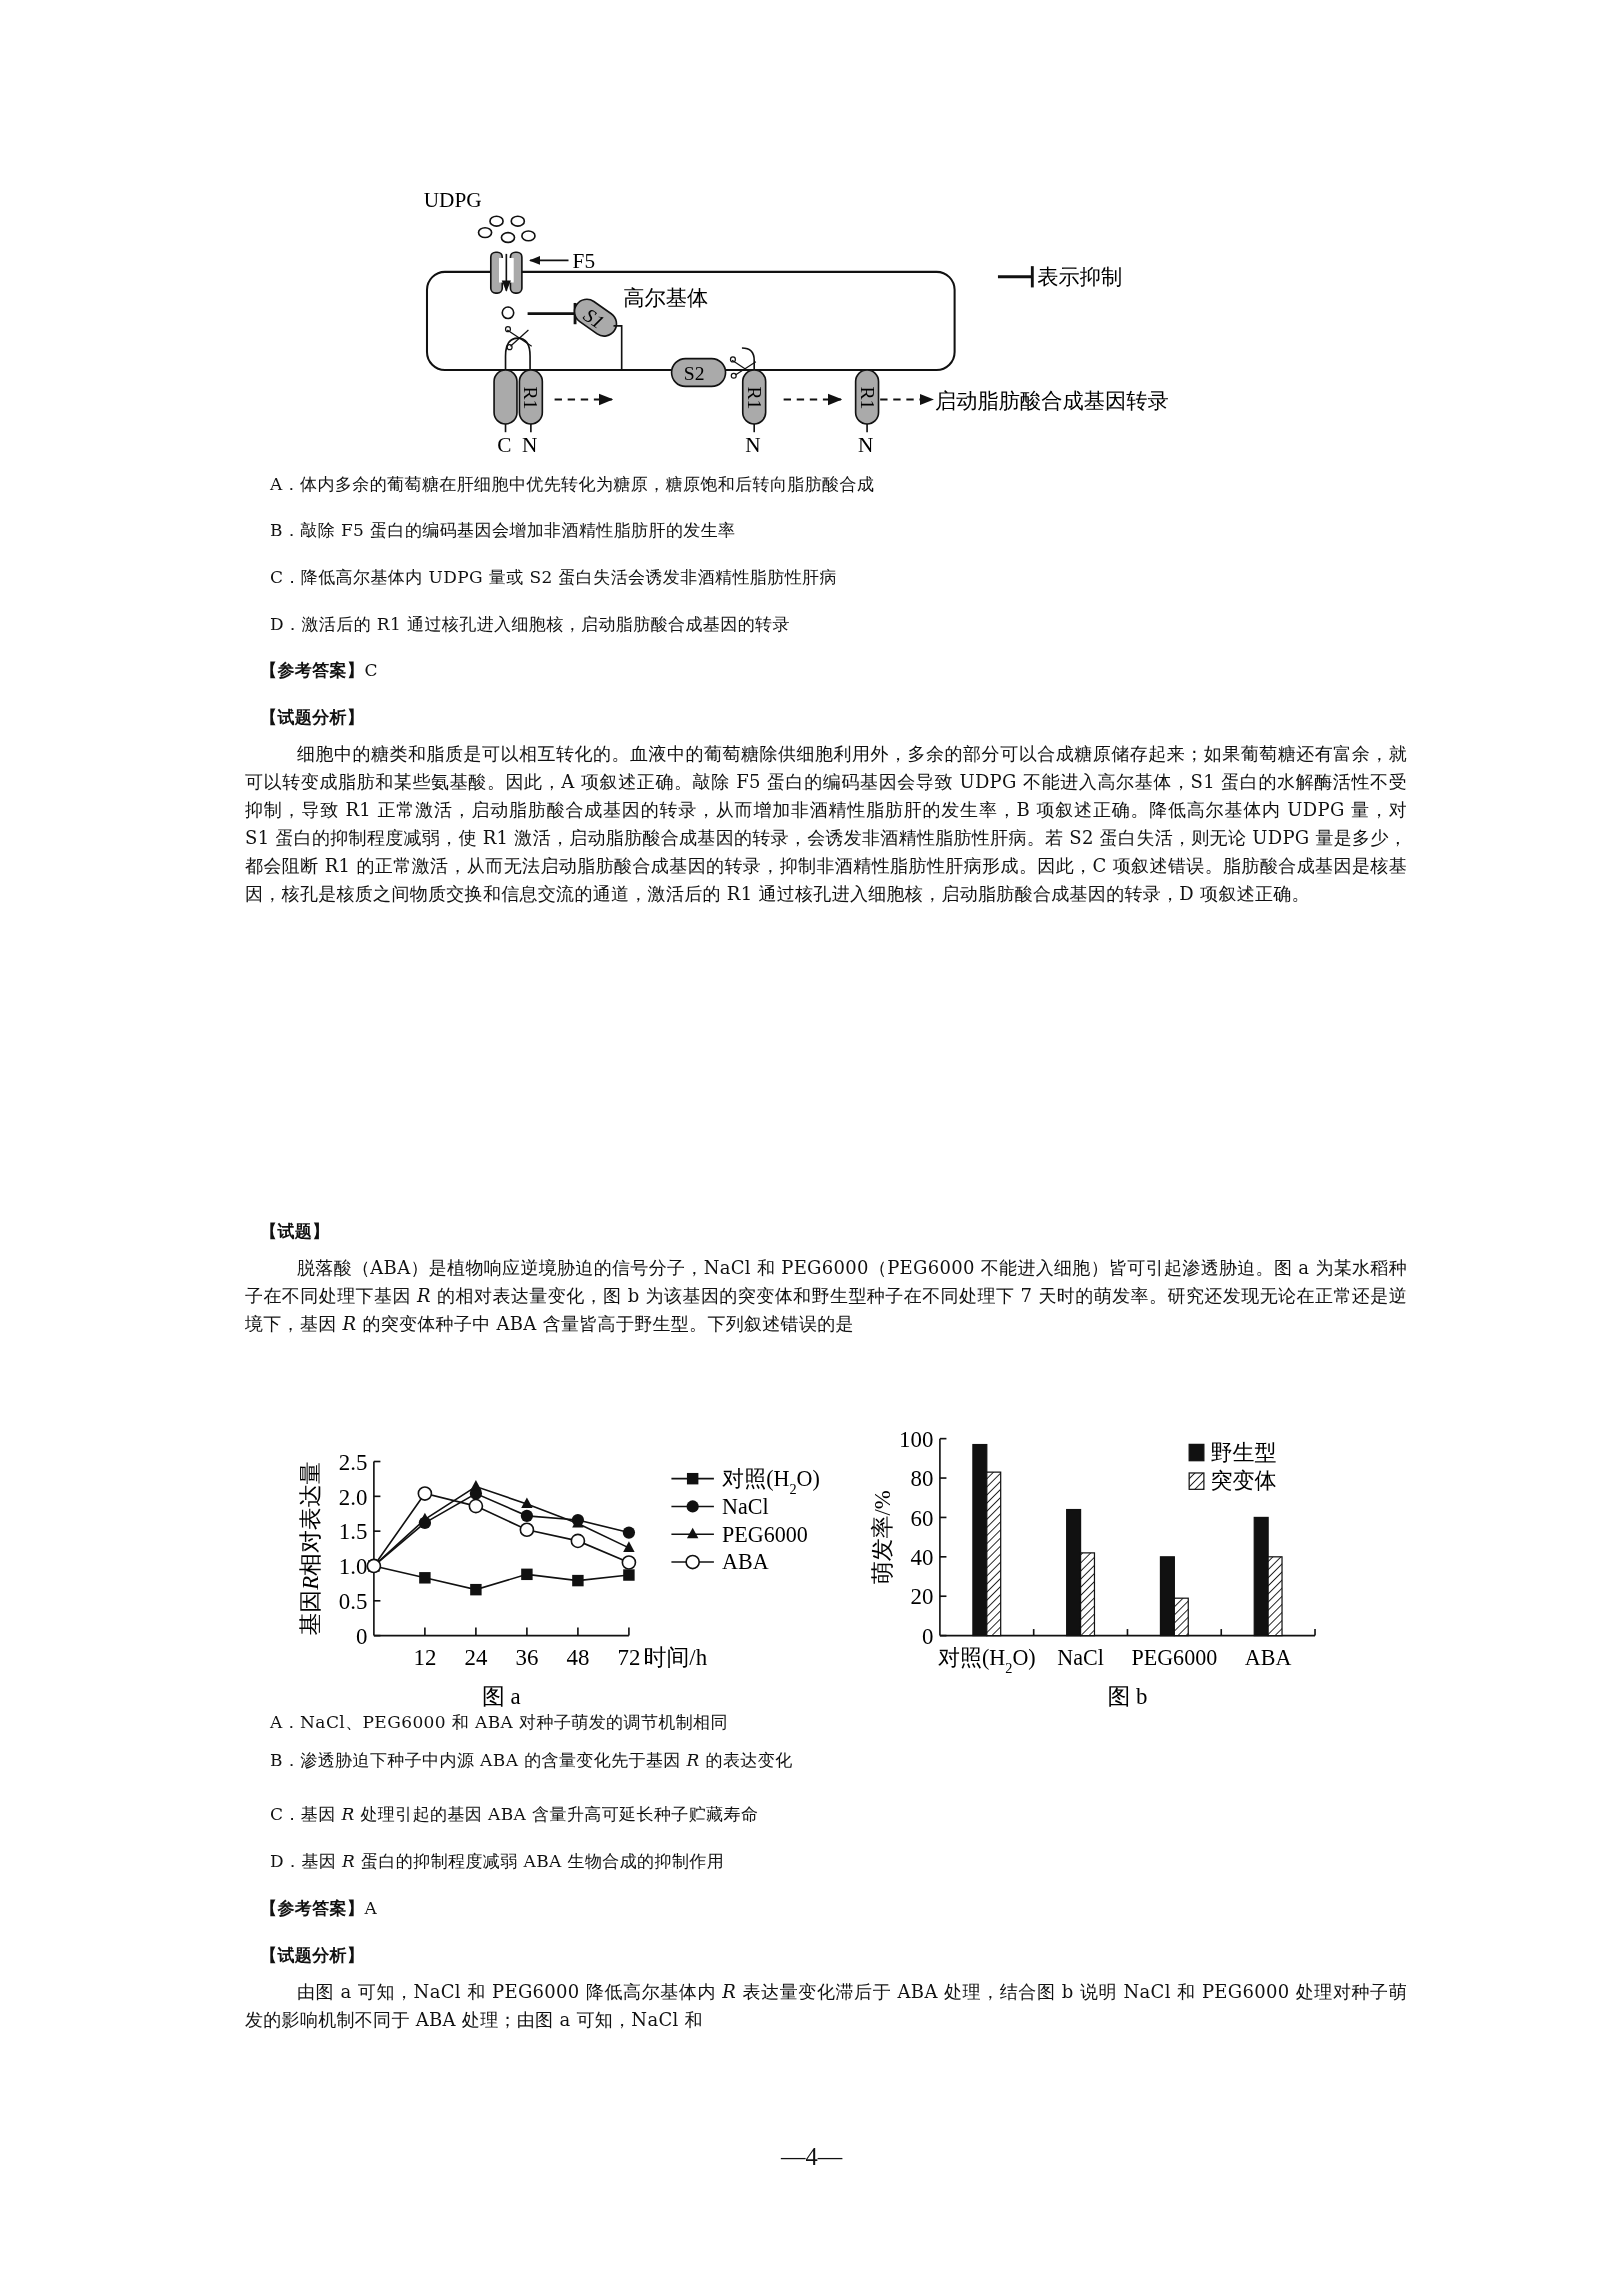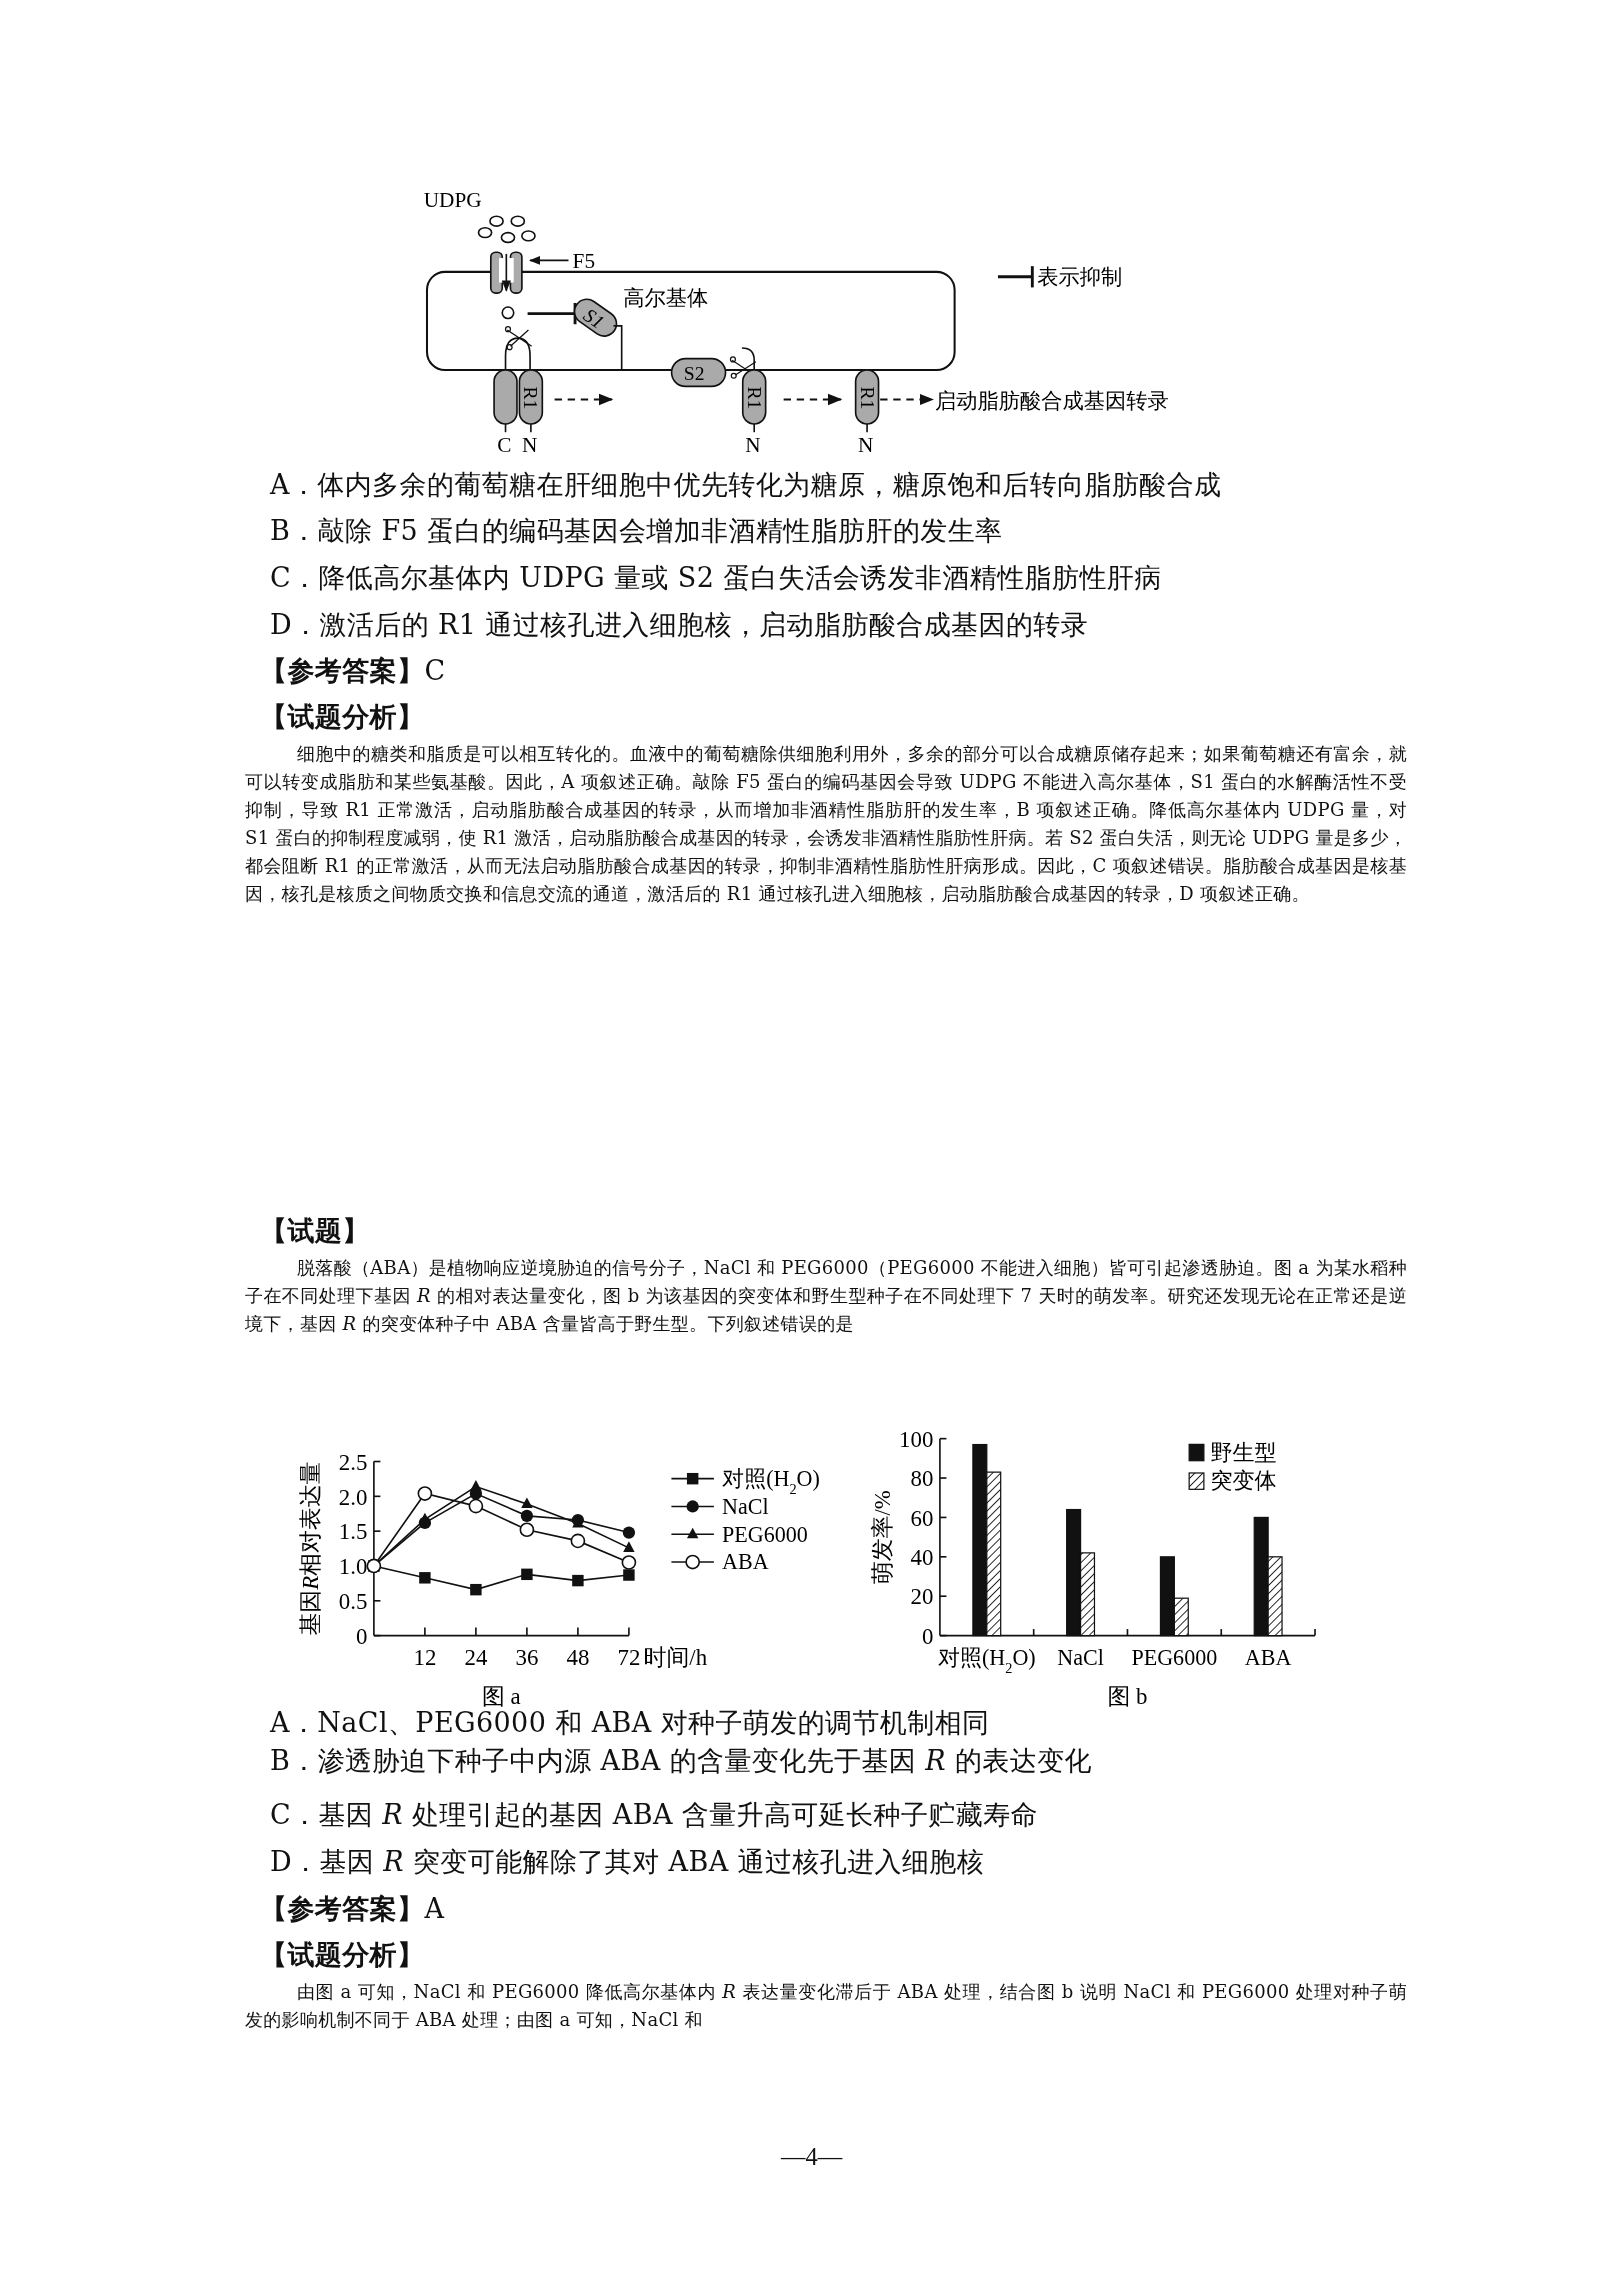--- a/index.html
+++ b/index.html
@@ -1,18 +1,18 @@
 <!DOCTYPE html>
 <html style="font-size:13px"><head>
 <meta charset="utf-8">
 <style>
   html, body { margin: 0; padding: 0; background: #ffffff; }
   body { width: 1623px; height: 2295px; position: relative; overflow: hidden;
          font-family: "DejaVu Serif", "Liberation Serif", serif; color: #111; }
-  .line { position: absolute; left: 270px; font-size: 27px; line-height: 33px; white-space: nowrap; letter-spacing: 0.4px; }
+  .line { position: absolute; left: 270px; font-size: 17px; line-height: 33px; white-space: nowrap; letter-spacing: 0.4px; }
   .para { position: absolute; left: 245px; width: 1162px; font-size: 18px; line-height: 28px; text-align: justify; text-indent: 52px; letter-spacing: 0.3px; }
   .bold { font-weight: bold; font-family: Liberation Sans, sans-serif; }
   .opt { left: 270px; }
   .hdr { left: 260px; }
   i.var { font-style: italic; }
   #diagram { position: absolute; left: 409px; top: 180px; width: 818px; height: 295px; }
   #chart-a { position: absolute; left: 295px; top: 1428px; width: 573px; height: 282px; }
   #chart-b { position: absolute; left: 859px; top: 1428px; width: 474px; height: 282px; }
   svg text { font-family: "Liberation Serif", "DejaVu Serif", serif; }
   .pagenum { position: absolute; left: 0; width: 1623px; top: 2143px; text-align: center; font-size: 24.5px; font-family: "Liberation Serif", serif; }
@@ -254,21 +254,21 @@
       <rect x="404" y="20" width="18" height="20" fill="#111" stroke="#111" stroke-width="1.5"></rect>
       <text x="430" y="39" font-size="27">野生型</text>
       <rect x="404" y="55" width="18" height="20" fill="url(#hatch)" stroke="#111" stroke-width="1.5"></rect>
       <text x="430" y="74" font-size="27">突变体</text>
     </g>
 </svg>
 
 <div class="line opt" style="top:1706px"><span>A．NaCl、PEG6000 和 ABA 对种子萌发的调节机制相同</span></div>
 <div class="line opt" style="top:1744px"><span>B．渗透胁迫下种子中内源 ABA 的含量变化先于基因 </span><i class="var">R</i><span> 的表达变化</span></div>
 <div class="line opt" style="top:1798px"><span>C．基因 </span><i class="var">R</i><span> 处理引起的基因 ABA 含量升高可延长种子贮藏寿命</span></div>
-<div class="line opt" style="top:1845px"><span>D．基因 </span><i class="var">R</i><span> 突变可能解除了其对 ABA 通过核孔进入细胞核</span></div>
+<div class="line opt" style="top:1845px"><span>D．基因 </span><i class="var">R</i><span> 蛋白的抑制程度减弱 ABA 生物合成的抑制作用</span></div>
 <div class="line hdr" style="top:1892px">
   <span class="bold">【参考答案】</span><span>A</span>
 </div>
 <div class="line hdr bold" style="top:1939px">【试题分析】</div>
 <div class="para" style="top:1978px">
   <span>由图 a 可知，NaCl 和 PEG6000 降低高尔基体内 </span><i class="var">R</i><span> 表达量变化滞后于 ABA 处理，结合图 b 说明 NaCl 和 PEG6000 处理对种子萌发的影响机制不同于 ABA 处理；由图 a 可知，NaCl 和</span>
 </div>
 
 <div class="pagenum">—4—</div>
 

